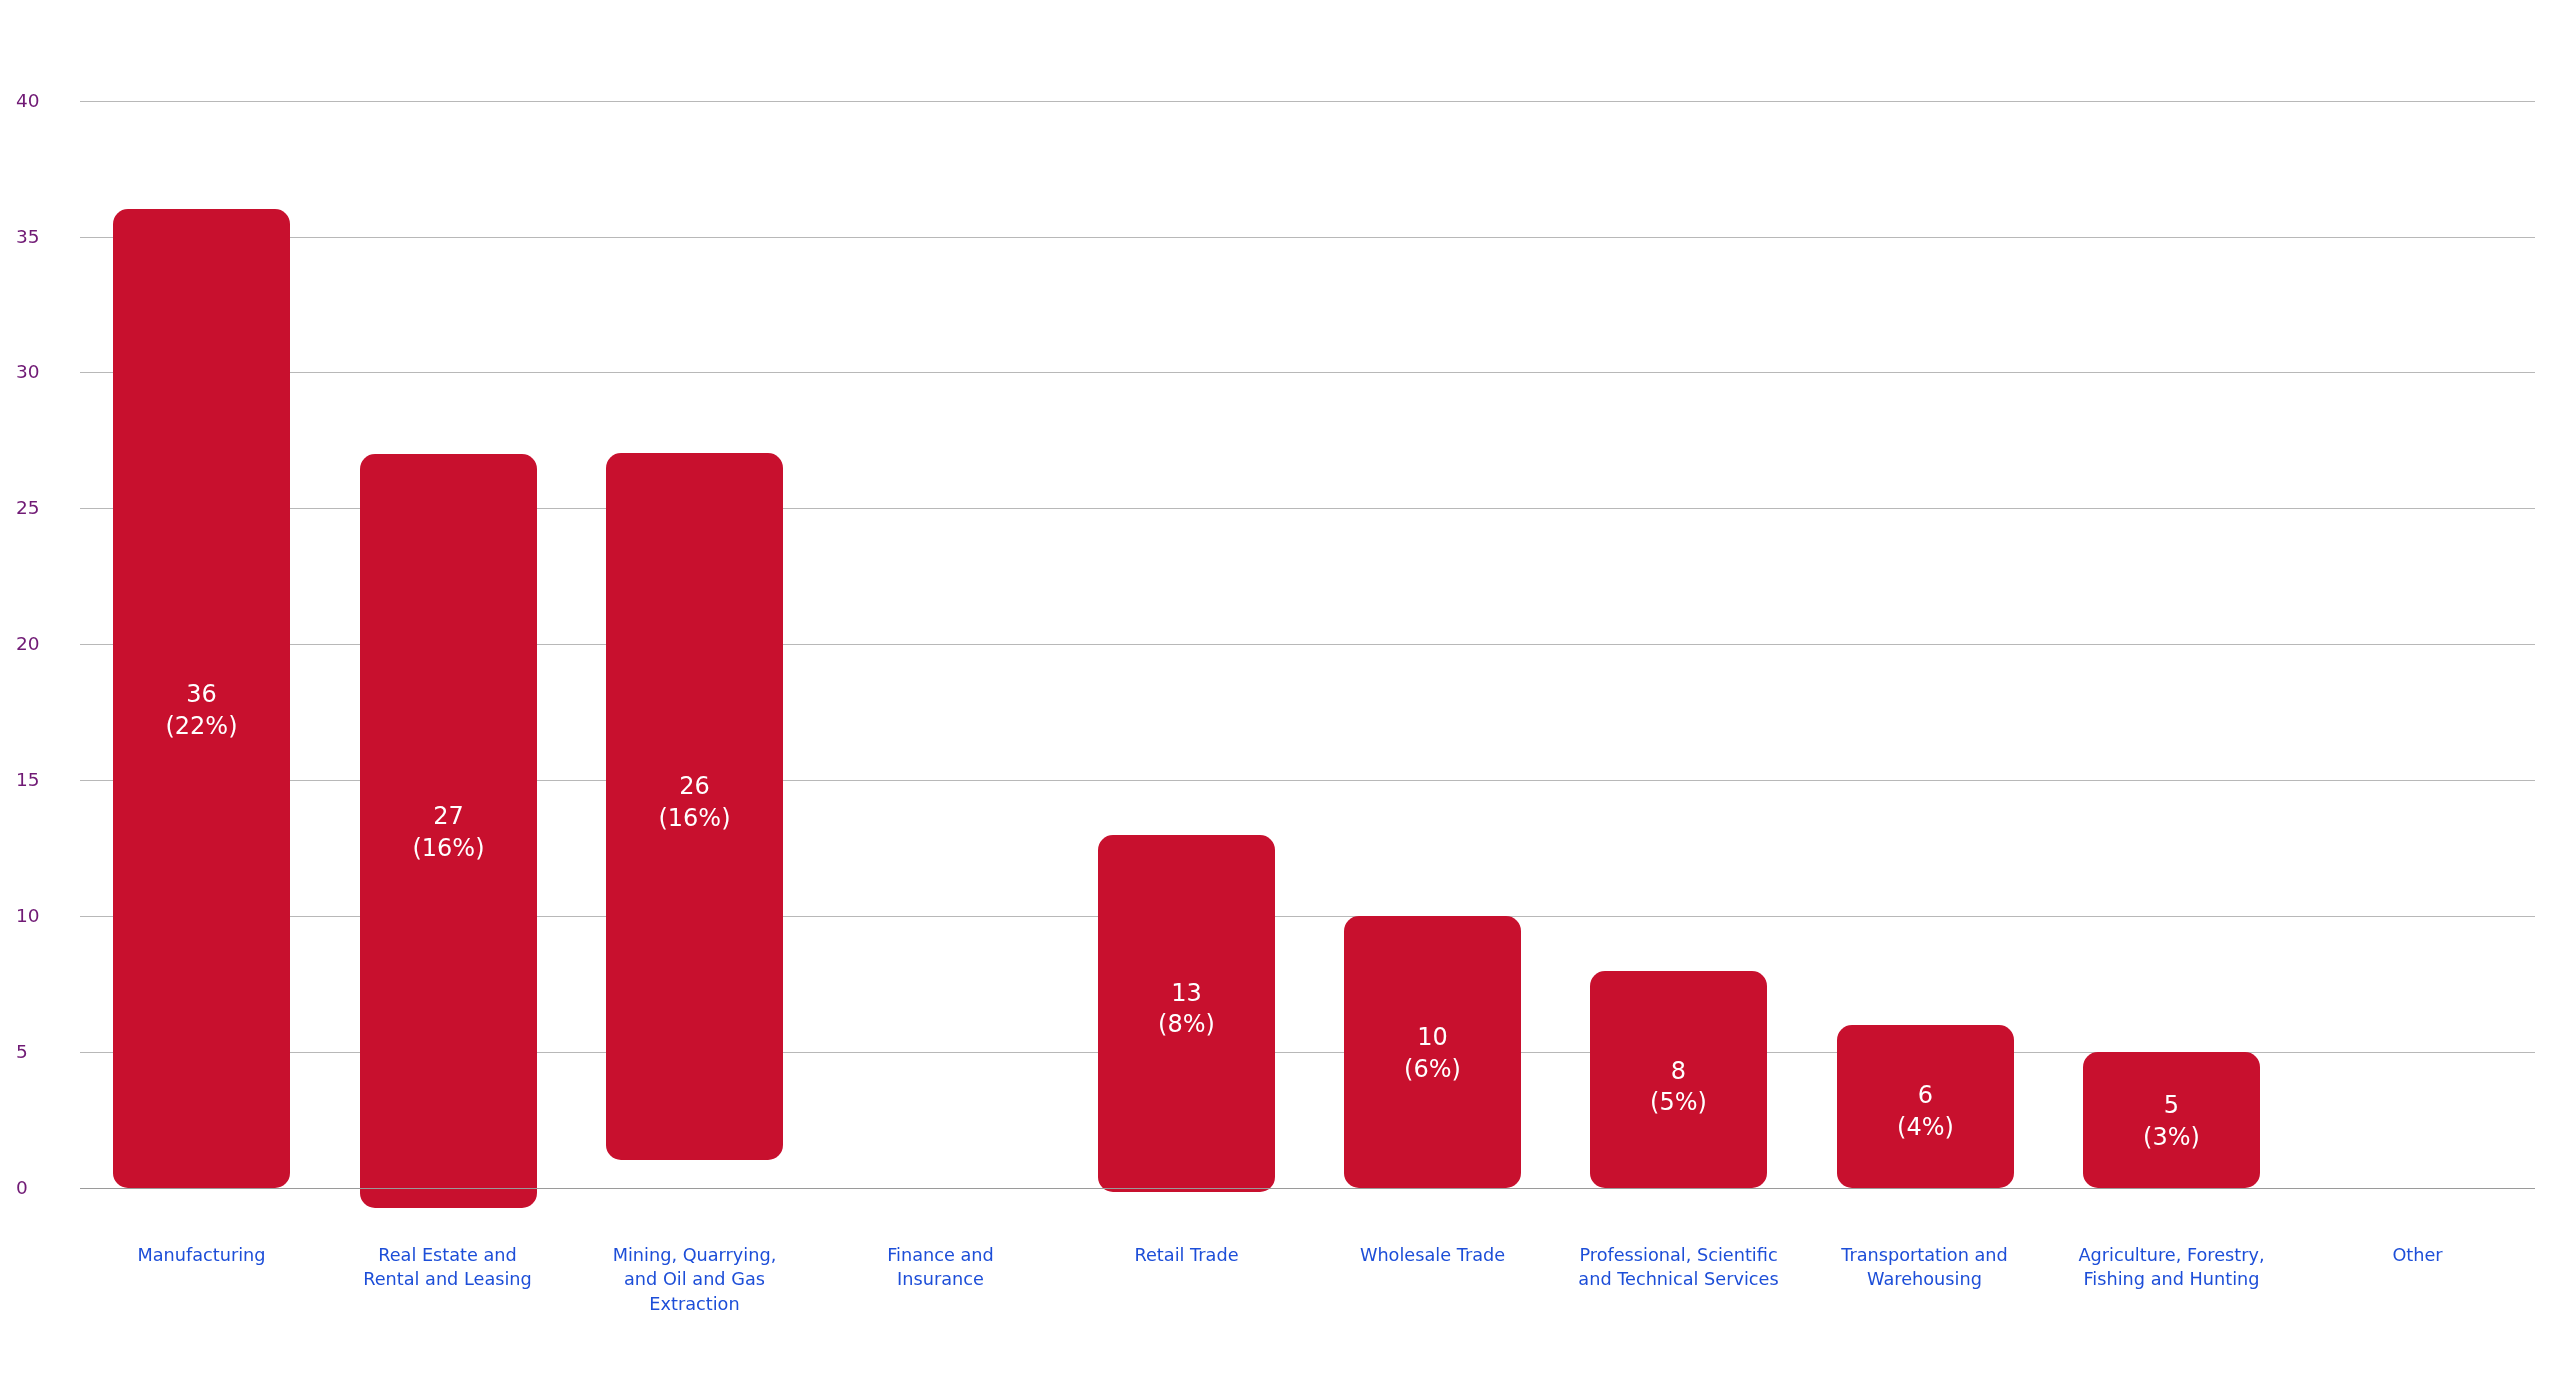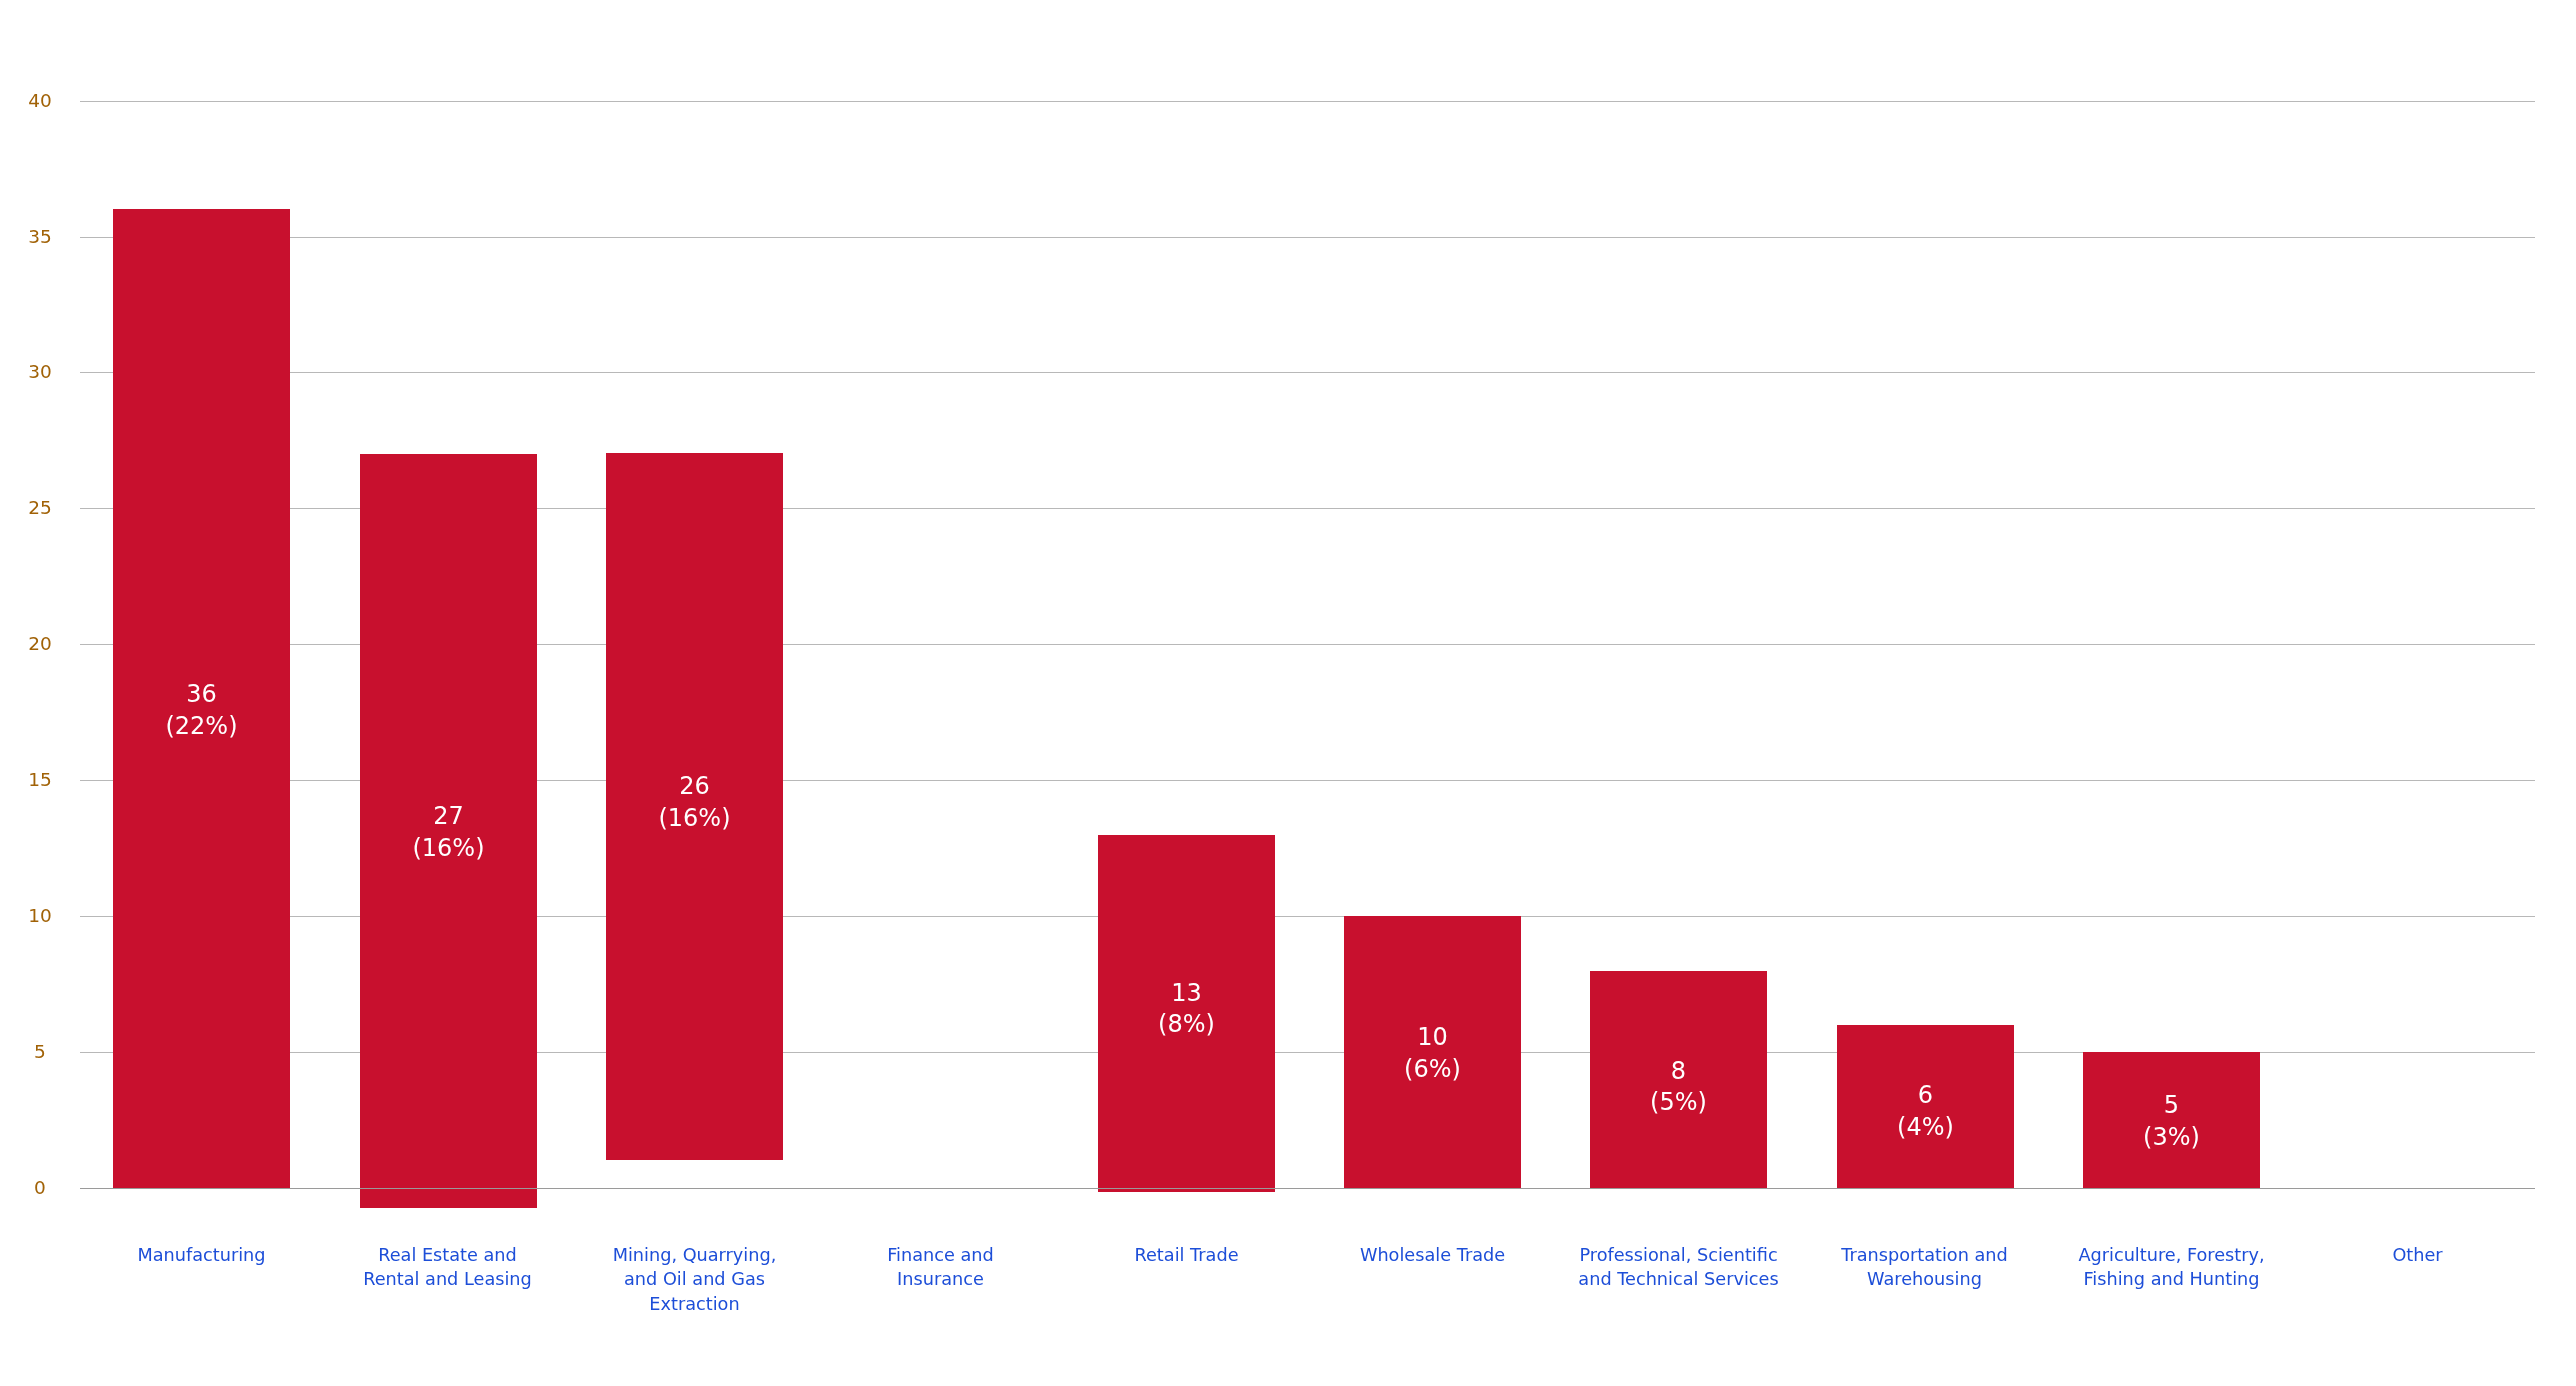--- a/index.html
+++ b/index.html
@@ -33,35 +33,36 @@
   }
   .gridline.baseline {
     background: #9a9a9a;
     z-index: 4;
   }
 
   .ytick-label {
     position: absolute;
     right: 2512px;            
     width: 48px;
-    text-align: center;
+    text-align: left;
     font-size: 18.5px;
-    color: #a16207;
+    color: #701a75;
     line-height: 1;
     transform: translateY(-50%);
     z-index: 3;
     white-space: nowrap;
   }
 
   .bar {
     position: absolute;
     width: 177px;
     background: #c8102e;
     z-index: 2;
     box-sizing: border-box;
+    border-radius: 15px;
   }
 
   .bar-value {
     position: absolute;
     width: 193px;
     left: 50%;
     transform: translateX(-50%);
     text-align: center;
     color: #ffffff;
     font-size: 24px;

